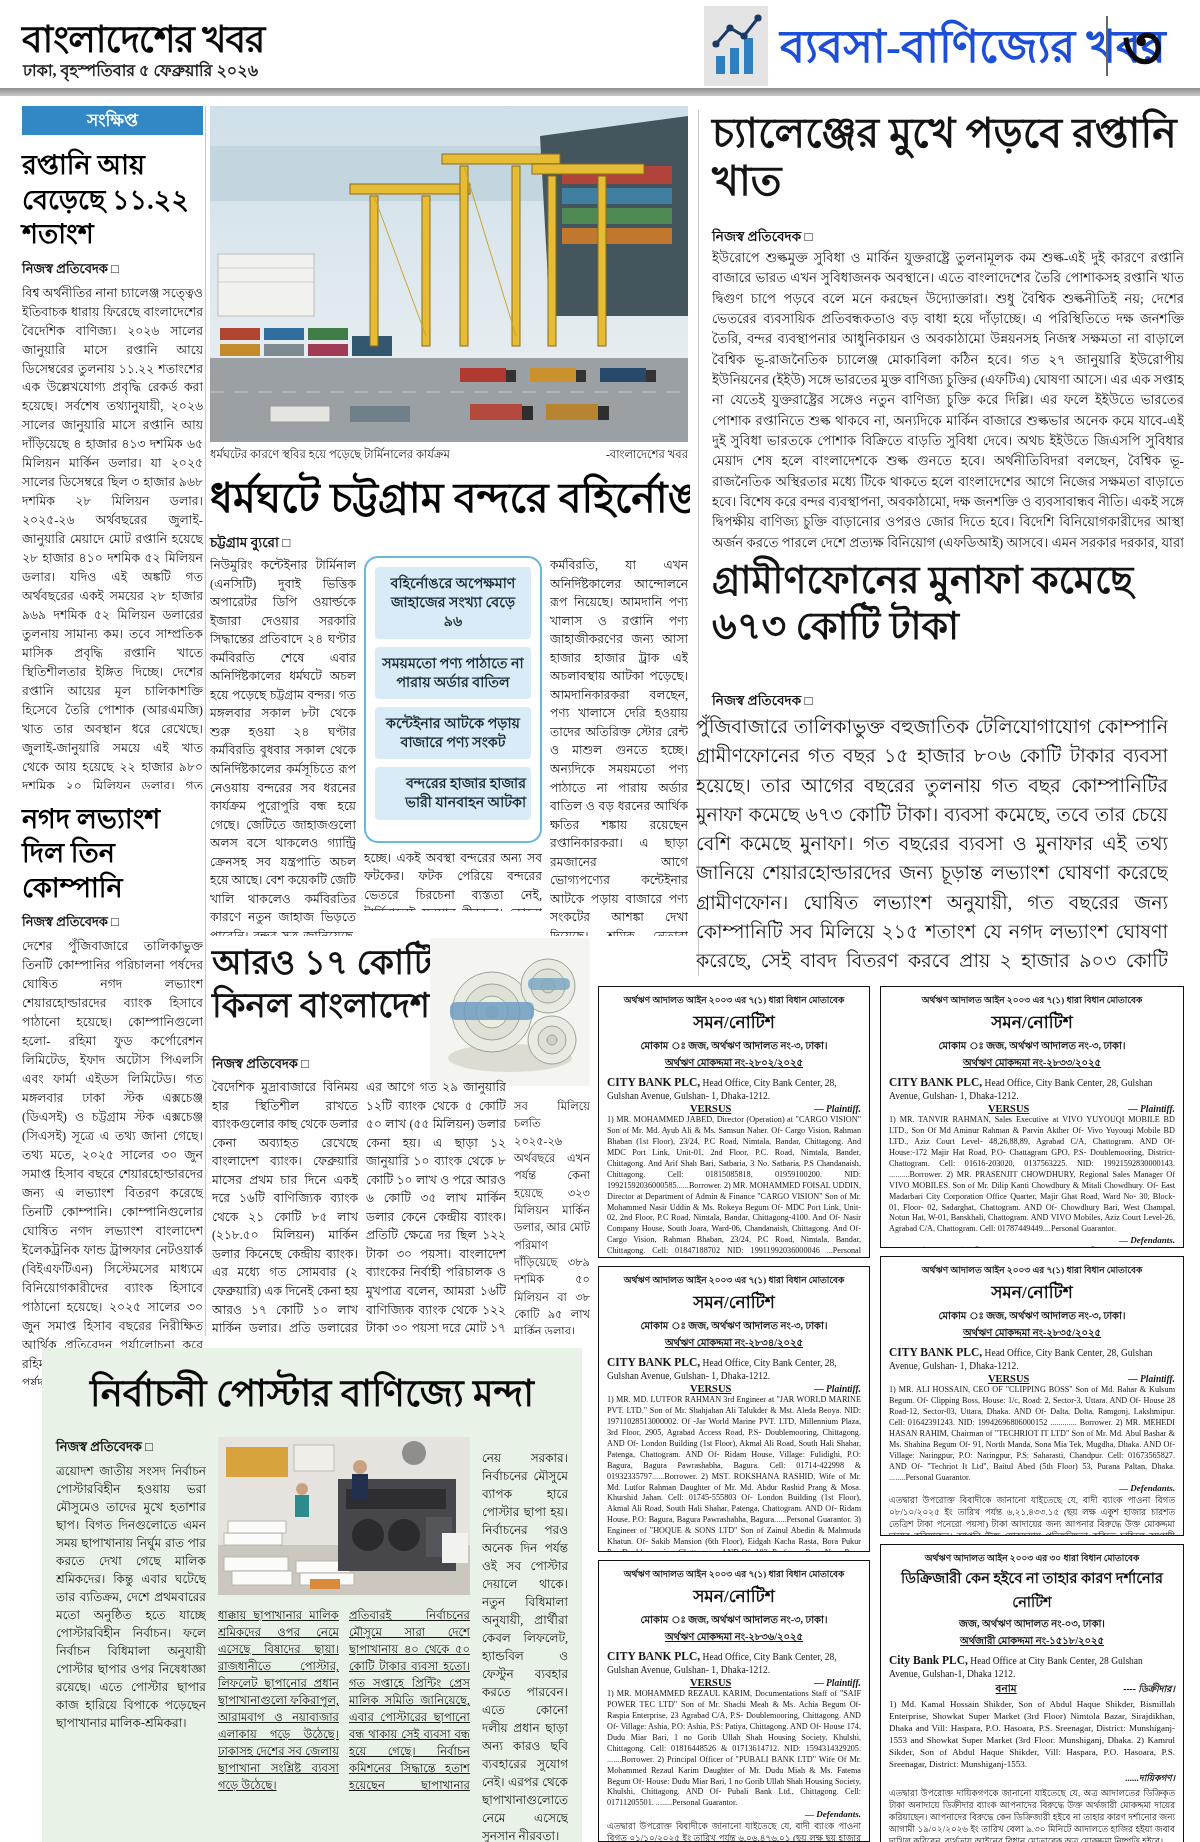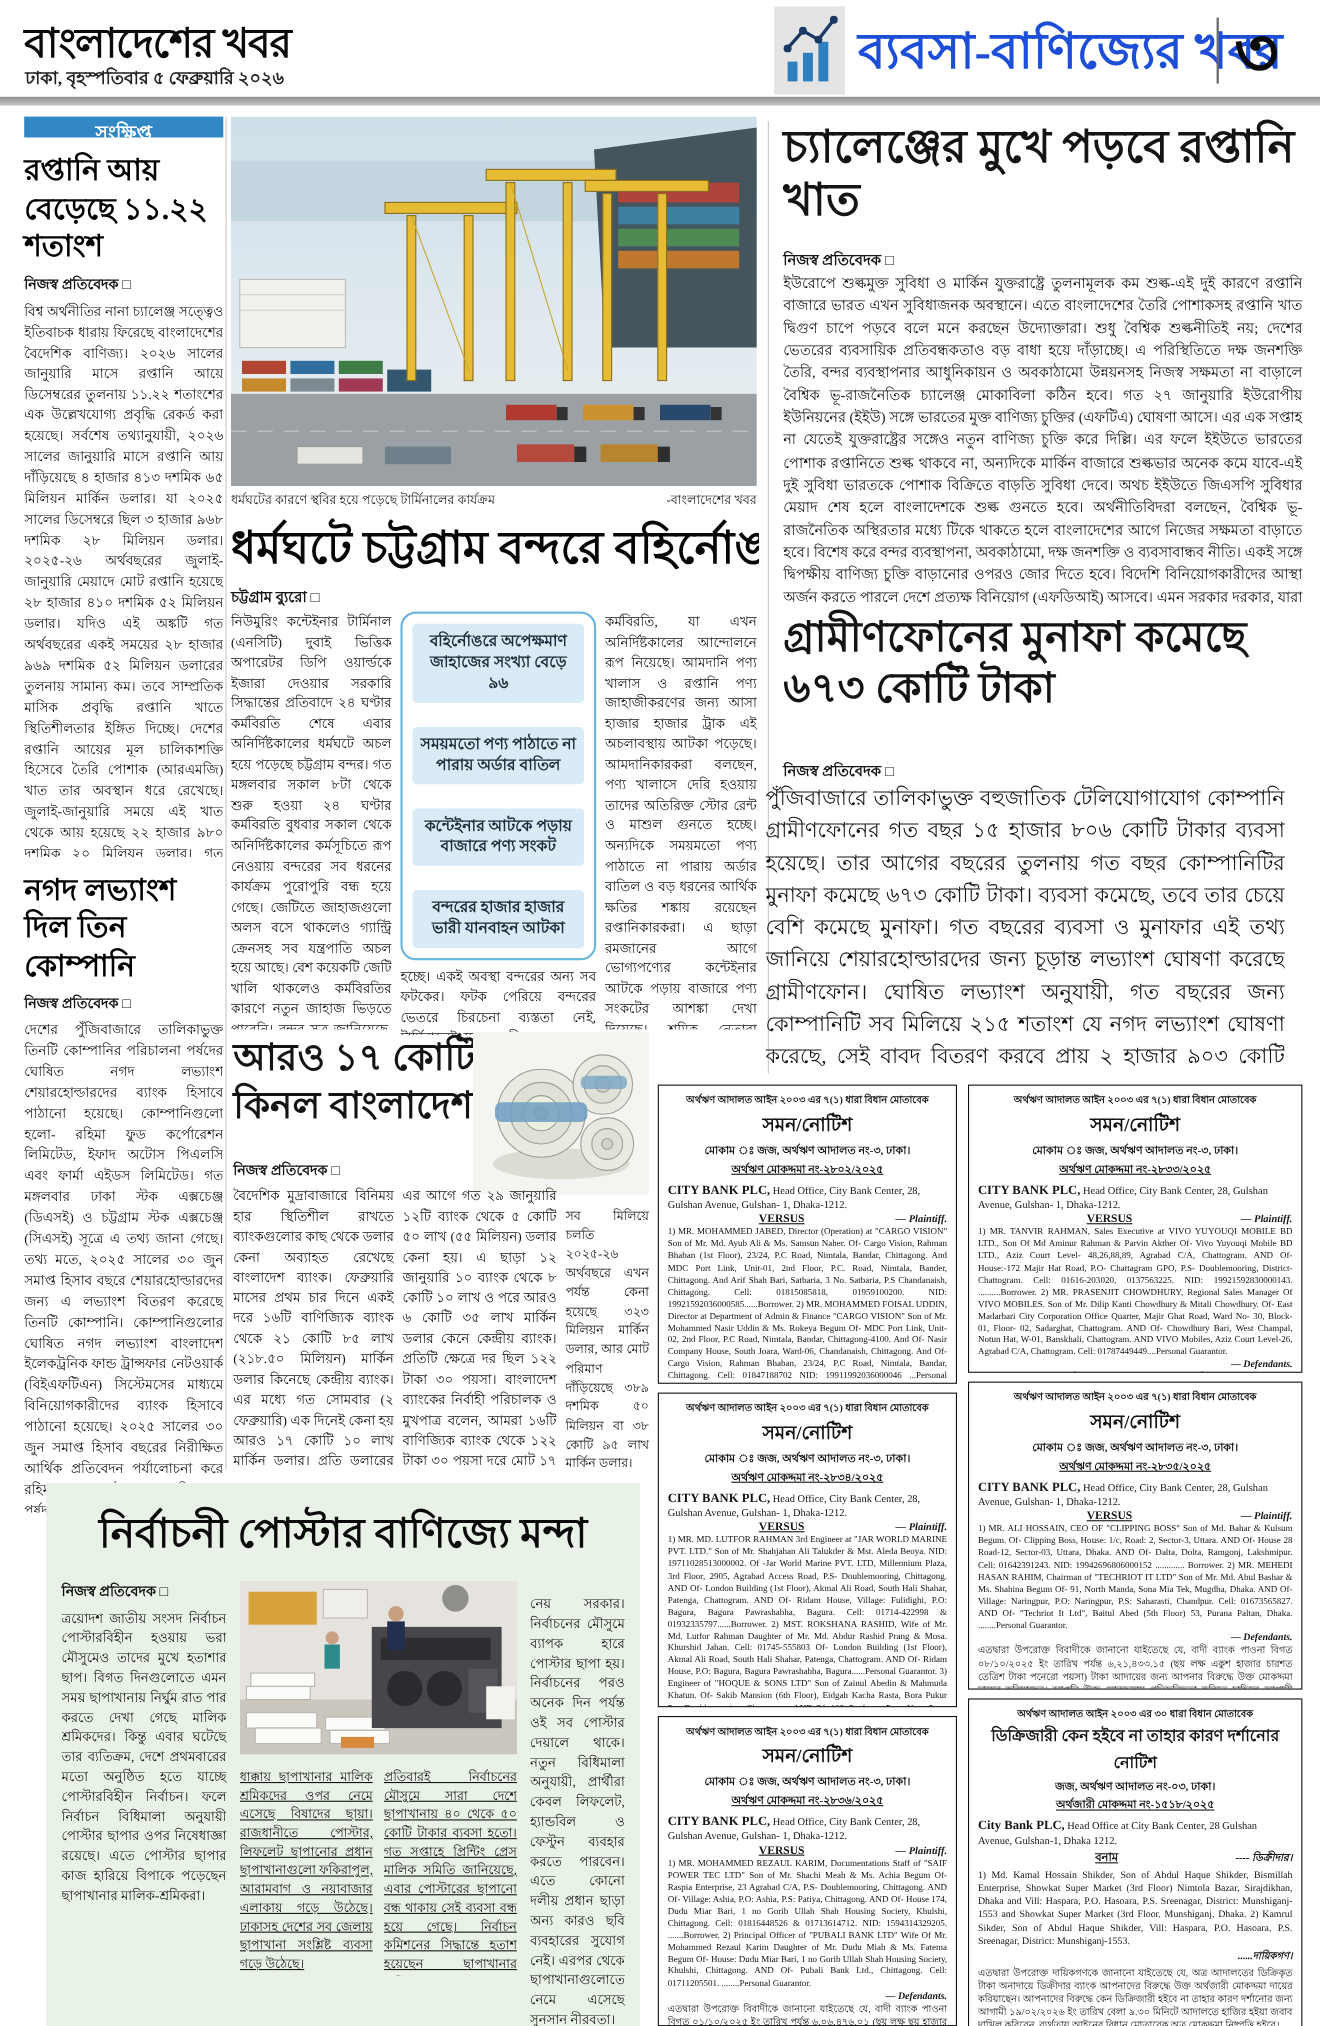--- a/index.html
+++ b/index.html
@@ -15,39 +15,39 @@
   .icon-box{left:704px;top:6px;width:64px;height:80px;background:#e4e4e4;}
   .sect-title{left:780px;top:12px;font-size:45px;font-weight:700;color:#1d4ed8;white-space:nowrap;}
   .hdr-div{left:1106px;top:16px;width:2px;height:60px;background:#666;}
   .page-no{left:1122px;top:0px;font-size:62px;font-weight:700;color:#0a0a0a;}
   .gray-rule{left:0;top:88px;width:1200px;height:8px;background:linear-gradient(#8f8f8f,#c9c9c9);}
 
   .vrule{width:1px;background:#c8c8c8;}
 
   
   .sidebar{left:22px;top:106px;width:181px;}
-  .brief-label{height:19px;background:#3188c4;color:#fff;font-size:17px;font-weight:700;
+  .brief-label{height:29px;background:#3188c4;color:#fff;font-size:17px;font-weight:700;
                text-align:center;line-height:29px;font-family:"Liberation Sans",sans-serif;}
   .sb-head{margin-top:13px;font-size:27px;line-height:1.28;font-weight:700;color:#000000;}
   .byline{font-size:13px;font-weight:700;margin-top:7px;color:#111;}
   .sb-body{margin-top:4px;font-size:12.4px;line-height:1.53;}
   .h505{height:505px;} .h448{height:448px;}
 
   
   .photo{left:210px;top:106px;width:478px;height:336px;}
   .cap-row{left:210px;top:446px;width:478px;display:flex;justify-content:space-between;
            font-size:11.5px;color:#222;}
   .lead-head{left:210px;top:466px;width:480px;font-size:41px;font-weight:700;white-space:nowrap;
              overflow:hidden;color:#060606;}
   .lead-by{left:210px;top:532px;font-size:13.5px;font-weight:700;}
   .colbody{font-size:12.2px;line-height:1.52;}
   .hl-box{border:2px solid #6cb7dc;border-radius:14px;padding:9px;background:#fff;}
-  .hl-item{background:#d9ebf6;border-radius:4px;padding:7px 5px;margin-bottom:22px;
+  .hl-item{background:#d9ebf6;border-radius:4px;padding:7px 5px;margin-bottom:8px;
            font-size:14.2px;line-height:1.35;font-weight:600;text-align:center;color:#1d2e38;}
-  .hl-item:last-child{margin-bottom:0;}
+  .hl-item:last-child{margin-bottom:12px;text-align:right;}
 
   
   .exp-head{left:712px;top:110px;width:472px;font-size:41px;line-height:1.17;font-weight:700;}
   .exp-by{left:712px;top:226px;font-size:13.5px;font-weight:700;}
   .exp-body{left:712px;top:248px;width:472px;height:304px;font-size:13.2px;line-height:1.54;}
   .gp-head{left:712px;top:558px;width:472px;font-size:38px;line-height:1.2;font-weight:700;}
   .gp-by{left:712px;top:690px;font-size:13.5px;font-weight:700;}
   .gp-body{left:696px;top:712px;width:472px;height:264px;font-size:19px;line-height:1.54;}
 
   

